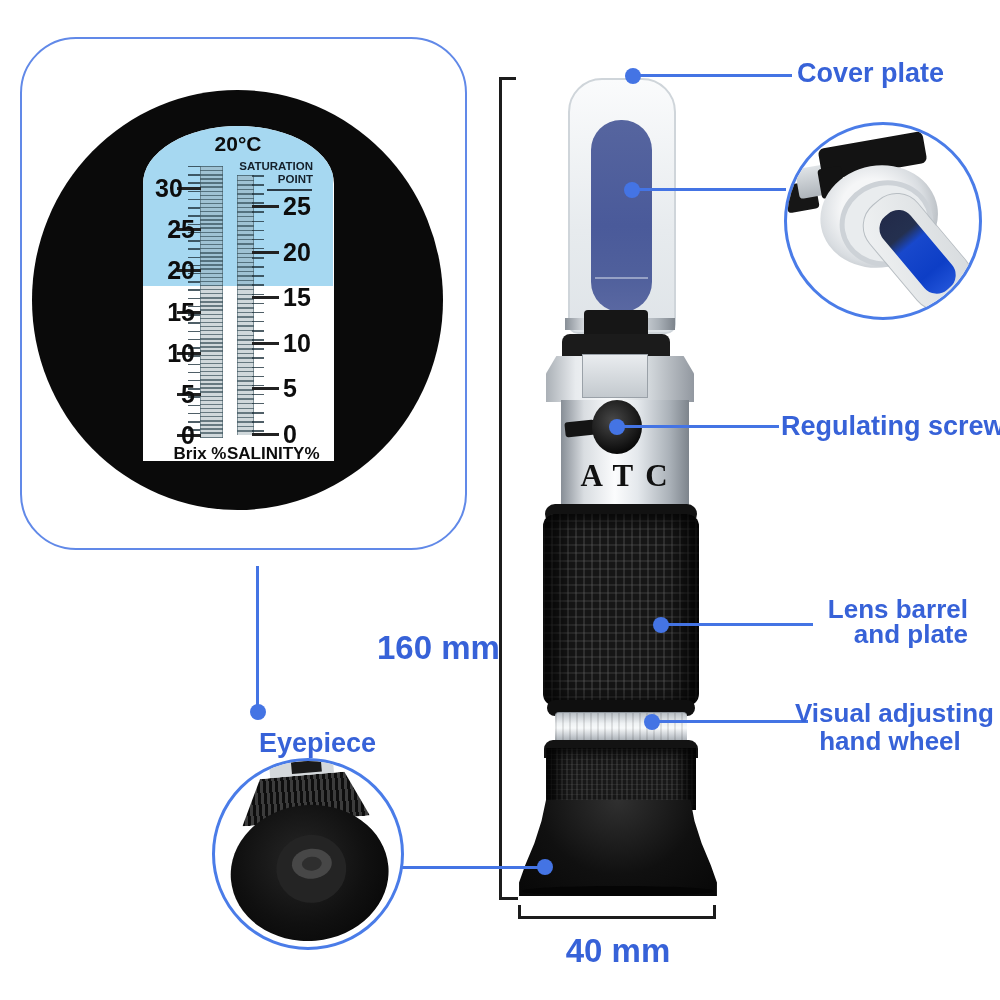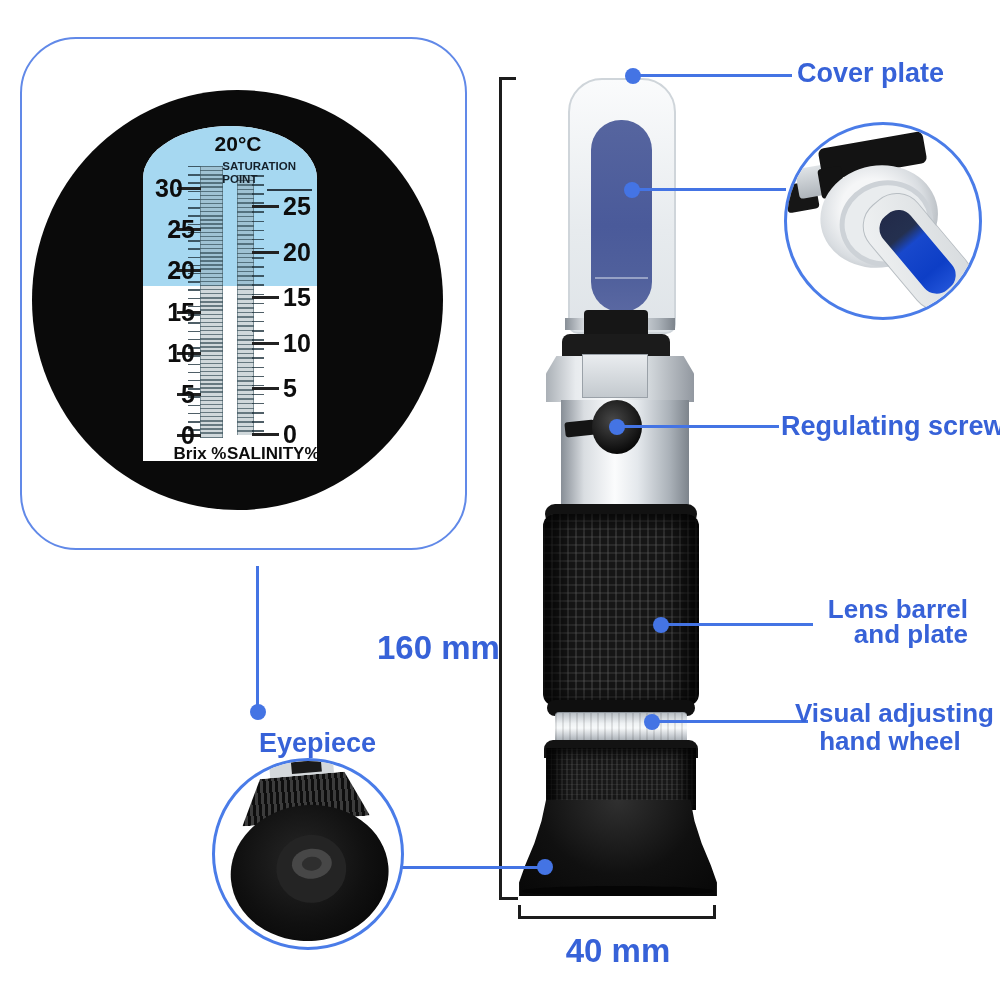--- a/index.html
+++ b/index.html
@@ -6,21 +6,21 @@
   #canvas{position:relative;width:1000px;height:1000px;background:#fff;overflow:hidden;
           font-family:"Liberation Sans", sans-serif;}
   .abs{position:absolute;}
   .lbl{position:absolute;color:#3762d8;font-weight:bold;font-size:27px;white-space:nowrap;}
   .leader{position:absolute;height:3px;background:#4474e4;}
   .leader-v{position:absolute;width:3px;background:#4474e4;}
   .dot{position:absolute;width:16px;height:16px;border-radius:50%;background:#4474e4;}
   .bracket{position:absolute;background:#1c1c1c;}
   .inset{position:absolute;border:3.5px solid #4a7ce8;border-radius:50%;background:#fff;overflow:hidden;}
   
-  #scale-card{position:absolute;left:111px;top:36px;width:174px;height:335px;background:#fff;
+  #scale-card{position:absolute;left:111px;top:36px;width:191px;height:335px;background:#fff;
               border-radius:96px 96px 0 0 / 58px 58px 0 0;overflow:hidden;}
   .scale-num{position:absolute;font-weight:bold;font-size:25px;color:#0d0d0d;height:26px;line-height:26px;}
   .tickL{position:absolute;left:34px;width:24px;height:2.5px;background:#222;}
   .tickR{position:absolute;left:109px;width:27px;height:2.5px;background:#222;}
   .band{position:absolute;background-color:rgba(150,168,175,.45);
         border-left:1px solid rgba(60,85,95,.55);border-right:1px solid rgba(60,85,95,.55);}
   .silver-h{background:linear-gradient(90deg,#878e96,#d9dde1 18%,#fbfcfd 42%,#e4e8ec 60%,#aab1b8 85%,#7d848c);}
 </style>
 </head>
 <body>
@@ -69,21 +69,21 @@
       <div class="scale-num" style="left:0;width:52px;text-align:right;top:255px;">5</div>
       <div class="scale-num" style="left:0;width:52px;text-align:right;top:296px;">0</div>
 
       <div class="scale-num" style="left:140px;width:48px;top:67px;">25</div>
       <div class="scale-num" style="left:140px;width:48px;top:113px;">20</div>
       <div class="scale-num" style="left:140px;width:48px;top:158px;">15</div>
       <div class="scale-num" style="left:140px;width:48px;top:204px;">10</div>
       <div class="scale-num" style="left:140px;width:48px;top:249px;">5</div>
       <div class="scale-num" style="left:140px;width:48px;top:295px;">0</div>
 
-      <div class="abs" style="right:21px;top:34px;text-align:left;font-weight:bold;font-size:11.5px;line-height:1.15;color:#15202a;">
+      <div class="abs" style="right:21px;top:34px;text-align:right;font-weight:bold;font-size:11.5px;line-height:1.15;color:#15202a;">
         <div>SATURATION</div>
         <div>POINT</div>
       </div>
       <div class="abs" style="left:124px;top:63px;width:45px;height:2px;background:#2a3a46;"></div>
 
       <div class="abs" style="left:14px;top:318px;width:86px;text-align:center;font-weight:bold;font-size:17px;color:#0d0d0d;">Brix %</div>
       <div class="abs" style="left:84px;top:318px;width:86px;text-align:center;font-weight:bold;font-size:17px;color:#0d0d0d;">SALINITY%</div>
     </div>
   </div>
 
@@ -98,20 +98,22 @@
   <div class="abs" style="left:562px;top:334px;width:108px;height:48px;background:#1b1b1b;border-radius:8px;"></div>
   <div class="abs" style="left:546px;top:356px;width:148px;height:46px;
               background:linear-gradient(90deg,#aab0b6,#e8ebee 20%,#f8fafb 45%,#d2d7db 70%,#9298a0);
               clip-path:polygon(0 100%,0 38%,7% 0,93% 0,100% 38%,100% 100%);"></div>
   <div class="abs" style="left:582px;top:354px;width:64px;height:42px;background:linear-gradient(180deg,#e9ecef,#c3c9ce);
               border:1px solid #9aa1a8;"></div>
   <div class="abs silver-h" style="left:561px;top:400px;width:128px;height:112px;"></div>
   <div class="abs" style="left:565px;top:421px;width:30px;height:15px;background:#141414;border-radius:3px;transform:rotate(-6deg);"></div>
   <div class="abs" style="left:592px;top:400px;width:50px;height:54px;border-radius:50%;
               background:radial-gradient(circle at 42% 38%,#484848,#1a1a1a 55%,#000 85%);"></div>
+  <div class="abs" style="left:561px;top:458px;width:128px;text-align:center;font-family:'Liberation Serif',serif;
+              font-weight:bold;font-size:31px;letter-spacing:12px;text-indent:10px;color:#111;">ATC</div>
 
   <div class="abs" style="left:545px;top:504px;width:152px;height:20px;background:#121212;border-radius:10px;"></div>
   <div class="abs" style="left:543px;top:514px;width:156px;height:192px;border-radius:12px;background-color:#161616;
               background-image:repeating-linear-gradient(90deg,rgba(95,95,95,.35) 0 2px,transparent 2px 8px),
                                repeating-linear-gradient(0deg,rgba(85,85,85,.3) 0 2px,transparent 2px 8px);
               box-shadow:inset 16px 0 20px rgba(0,0,0,.75), inset -16px 0 20px rgba(0,0,0,.75);"></div>
   <div class="abs" style="left:547px;top:700px;width:148px;height:16px;background:#0f0f0f;border-radius:8px;"></div>
 
   <div class="abs" style="left:555px;top:712px;width:132px;height:30px;border-radius:4px;
               border-top:1px solid #8d949b;border-bottom:1px solid #80878e;

